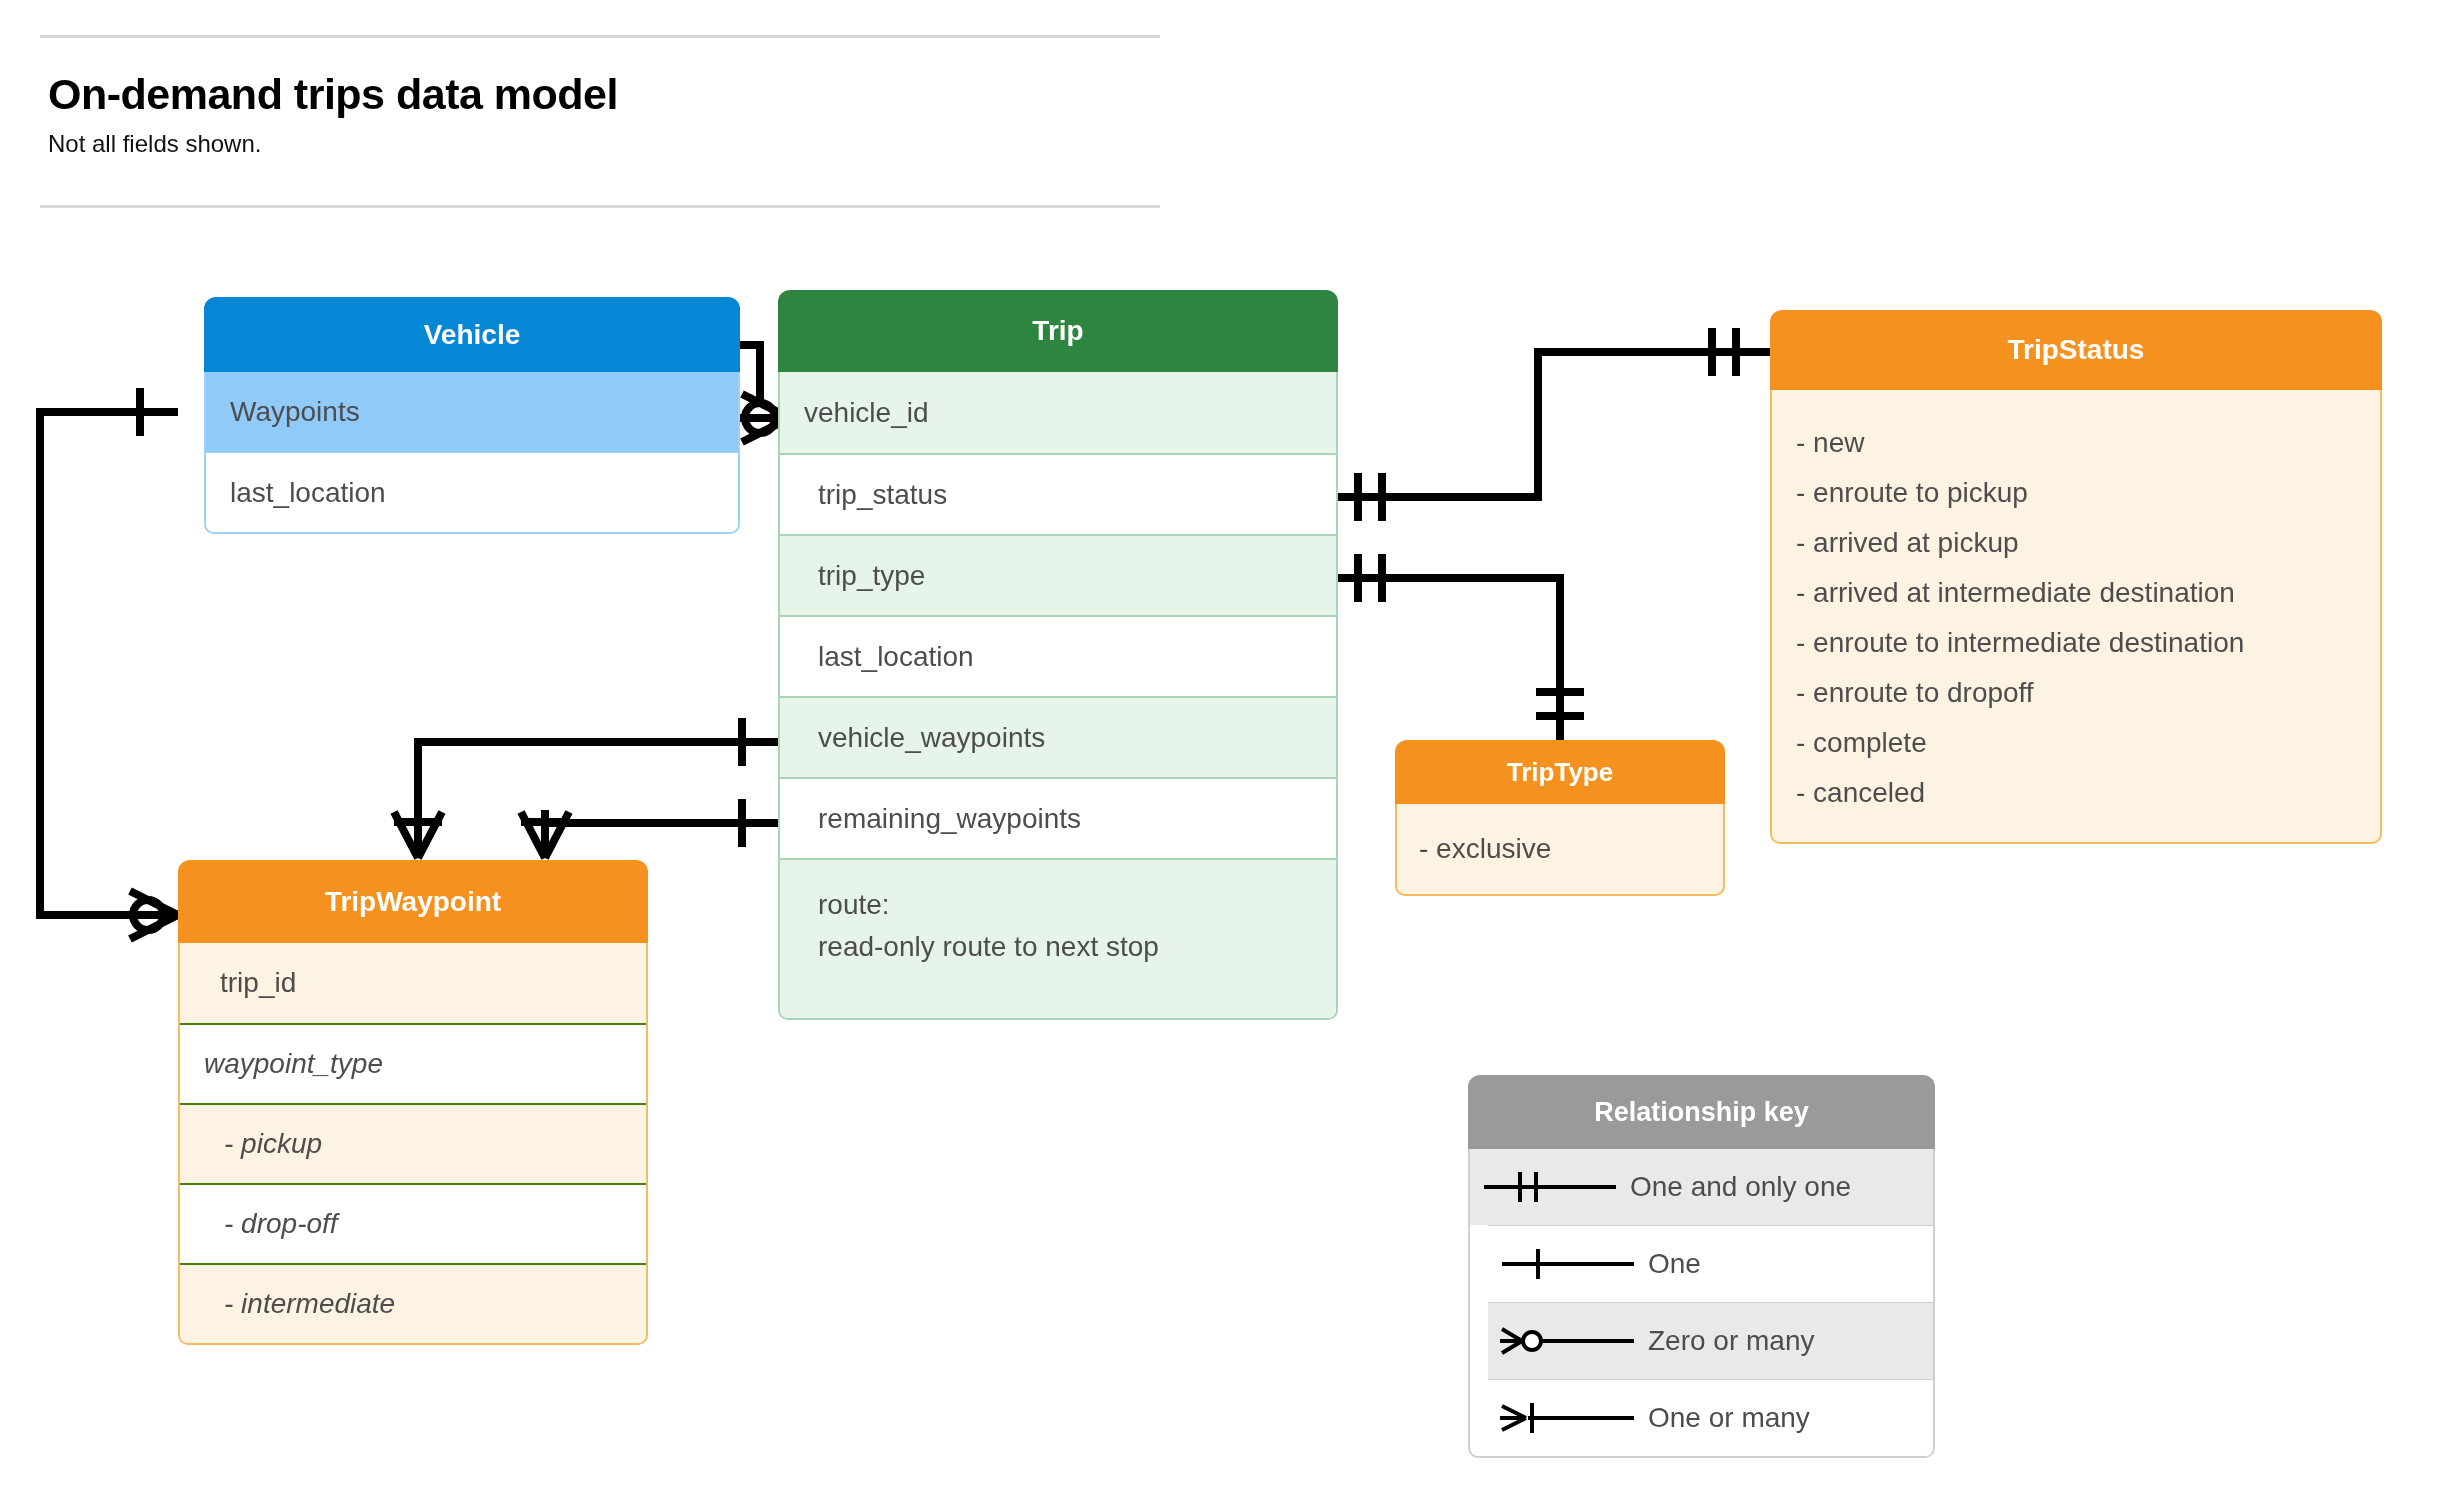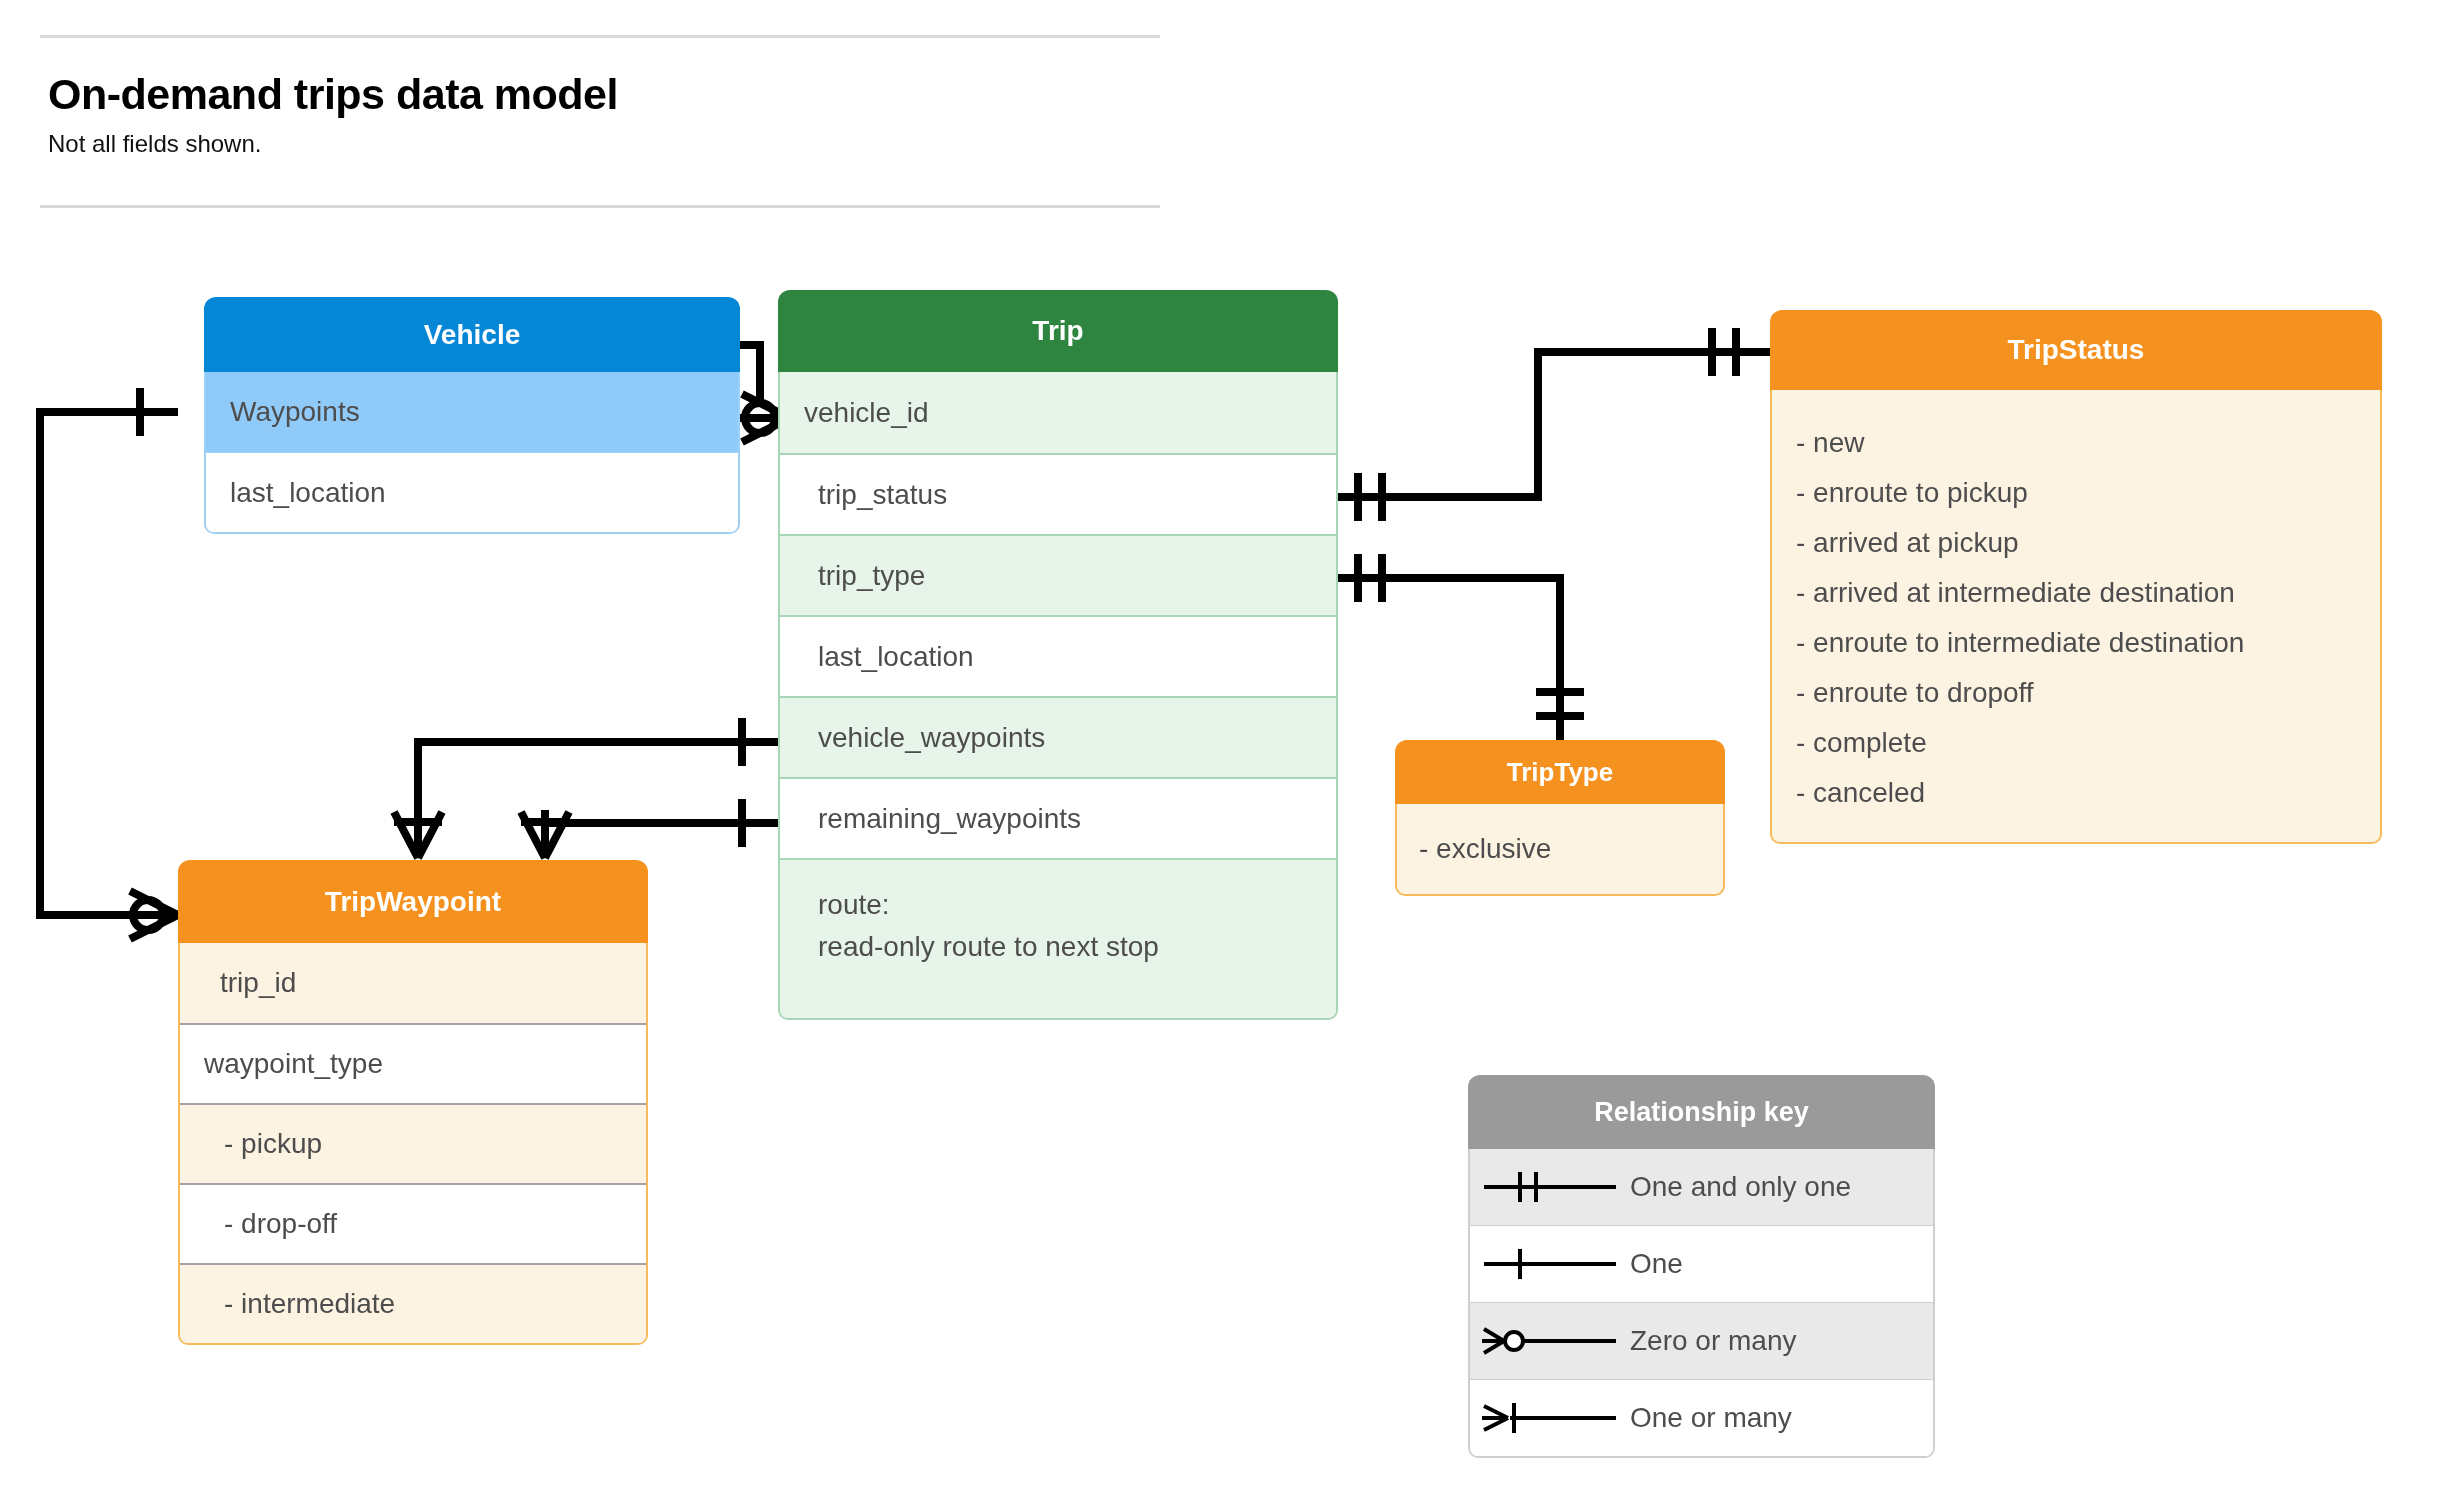--- a/index.html
+++ b/index.html
@@ -60,21 +60,21 @@
   #ent-trip .row + .row { border-top:2px solid #a8d5b5;padding-left:38px; }
   #ent-trip .row.multi { height:auto; min-height:160px; background:#e6f4ea; }
 
   
   #ent-tripwaypoint { left:178px; top:860px; width:470px; }
   #ent-tripwaypoint .ent-head { height:83px; background:#f5921f; }
   #ent-tripwaypoint .ent-body { border:2px solid #f6bb5c; border-top:none; }
   #ent-tripwaypoint .row { height:80px; }
   #ent-tripwaypoint .row.alt { background:#fdf3e3;padding-left:40px; }
   #ent-tripwaypoint .row.plain { background:#ffffff; }
-  #ent-tripwaypoint .row + .row { border-top:2px solid #a3a3a3; }
+  #ent-tripwaypoint .row + .row { border-top:2px solid #4d7c0f;font-style:italic; }
   #ent-tripwaypoint .row.indent { padding-left:44px; }
 
   
   #ent-tripstatus { left:1770px; top:310px; width:612px; }
   #ent-tripstatus .ent-head { height:80px; background:#f5921f; }
   #ent-tripstatus .ent-body {
     background:#fdf3e3; border:2px solid #f6bb5c; border-top:none;
     padding:28px 0 24px 0;
   }
   #ent-tripstatus .enum-item {
@@ -97,21 +97,21 @@
   
   #legend { position:absolute; left:1468px; top:1075px; width:467px; }
   #legend .ent-head { height:74px; background:#9a9a9a; font-size:27px; }
   #legend .leg-body { border:2px solid #cfcfcf; border-top:none; border-radius:0 0 10px 10px; overflow:hidden; }
   .leg-row {
     display:flex; align-items:center; height:76px;
     font-size:28px; color:#4d4d4d;
   }
   .leg-row.shade { background:#e9e9e9; }
   .leg-row.white { background:#ffffff; }
-  .leg-row + .leg-row { border-top:1px solid #cfcfcf; }
+  .leg-row + .leg-row { border-top:1px solid #cfcfcf;margin-left:18px; }
   .leg-sym { width:160px; flex:0 0 160px; display:flex; align-items:center; justify-content:center; }
   .leg-label { white-space:nowrap; }
 
   svg.sym { display:block; }
   #wires { position:absolute; left:0; top:0; width:2445px; height:1502px; pointer-events:none; }
 </style>
 </head>
 <body>
 
 <div id="canvas">

